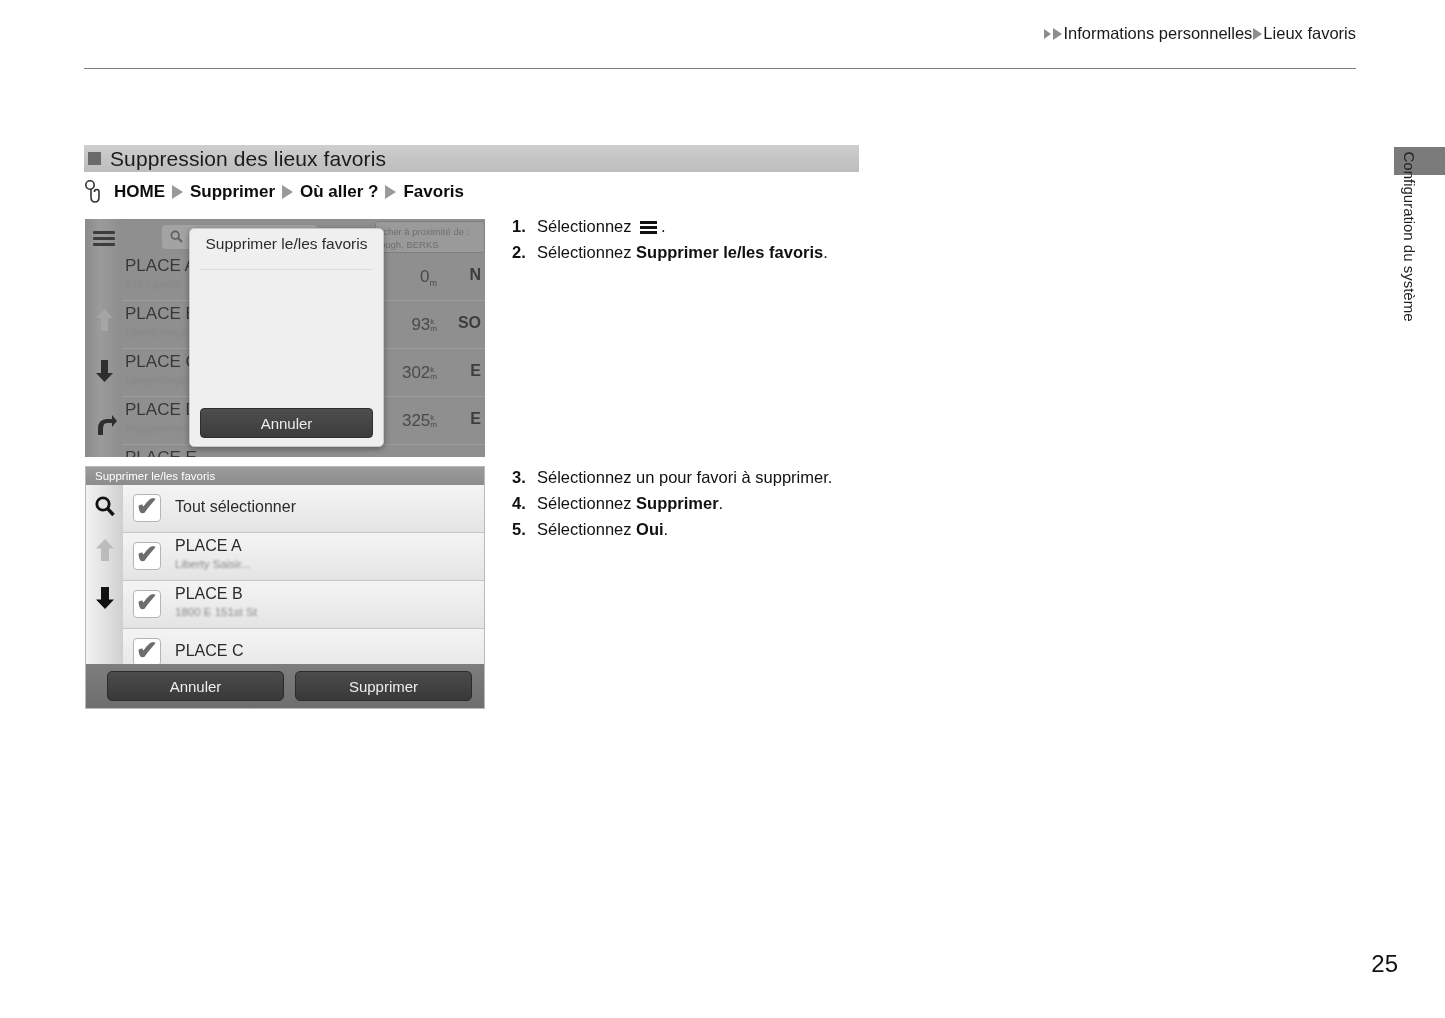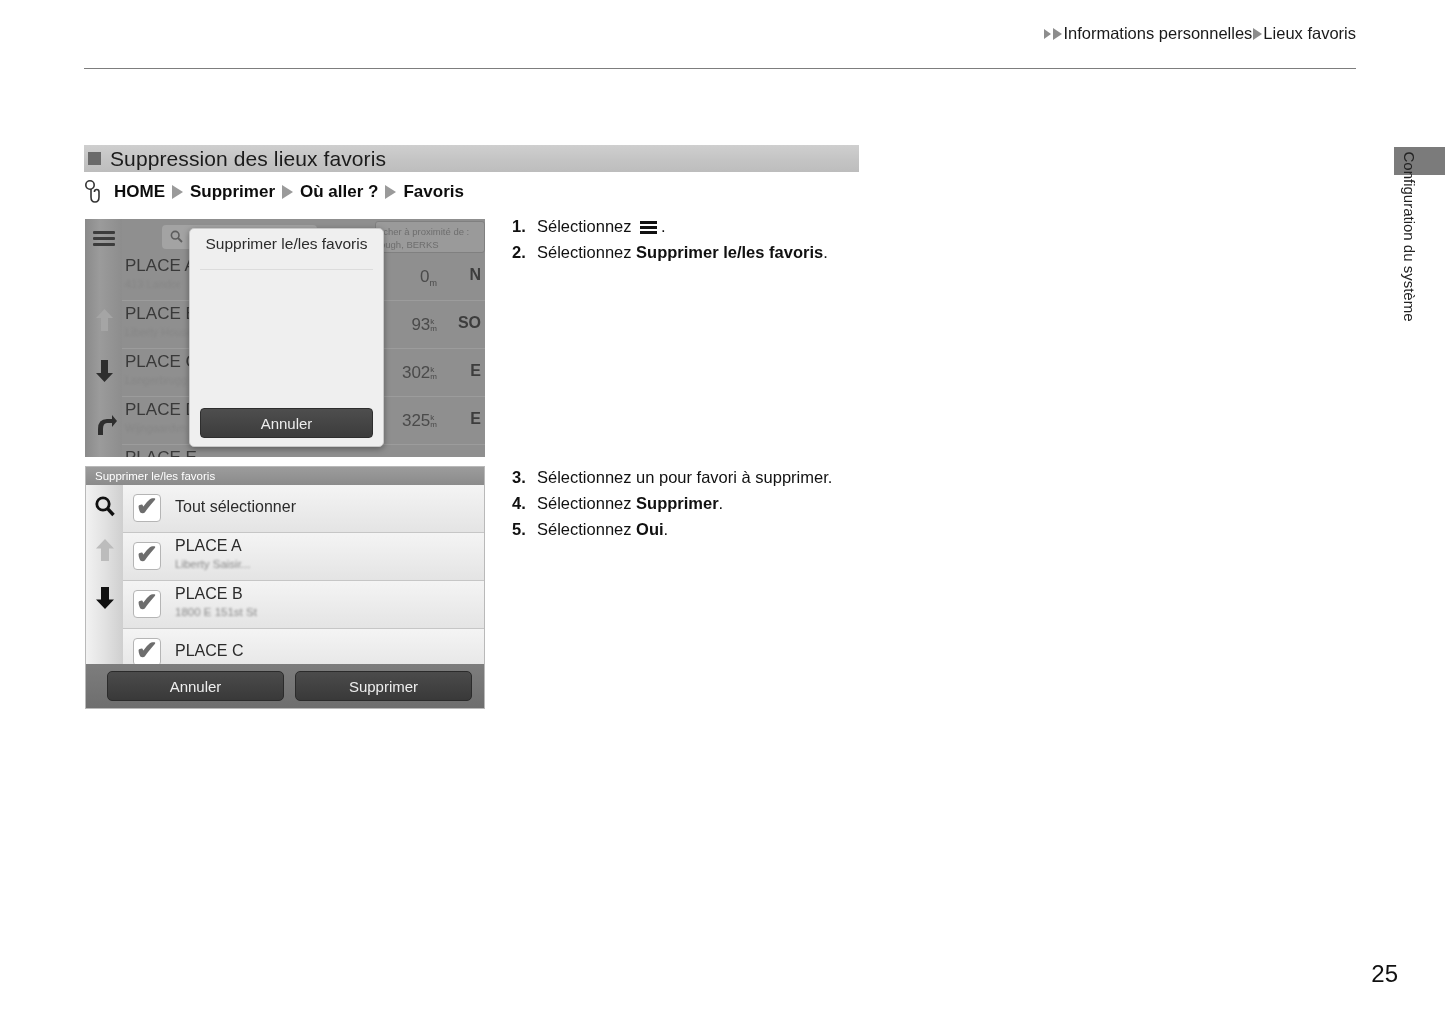--- a/index.html
+++ b/index.html
@@ -233,21 +233,21 @@
     vertical-align:-2px; margin:0 2px;
     border:1px solid #ffffff;
     background:#ffffff;
     padding:1px;
   }
   .inline-ham span { display:block; height:3px; background:#111; margin-bottom:2px; }
   .inline-ham span:last-child { margin-bottom:0; }
 
   
   .pagenum {
-    position:absolute; right:47px; bottom:30px;
+    position:absolute; right:47px; bottom:40px;
     font-size:24px; color:#111;
   }
 </style>
 </head>
 <body>
 
 <div class="header-bar">
   <div class="breadcrumb">
     <span class="bc-tri small"></span>
     <span class="bc-tri"></span>

